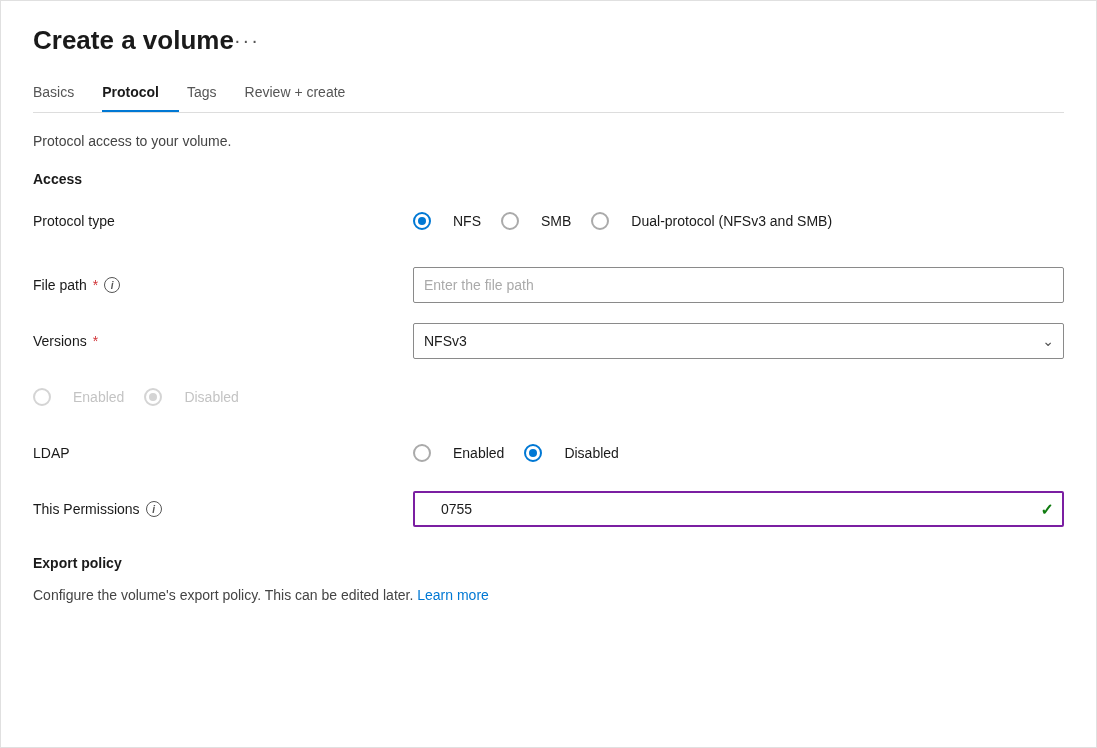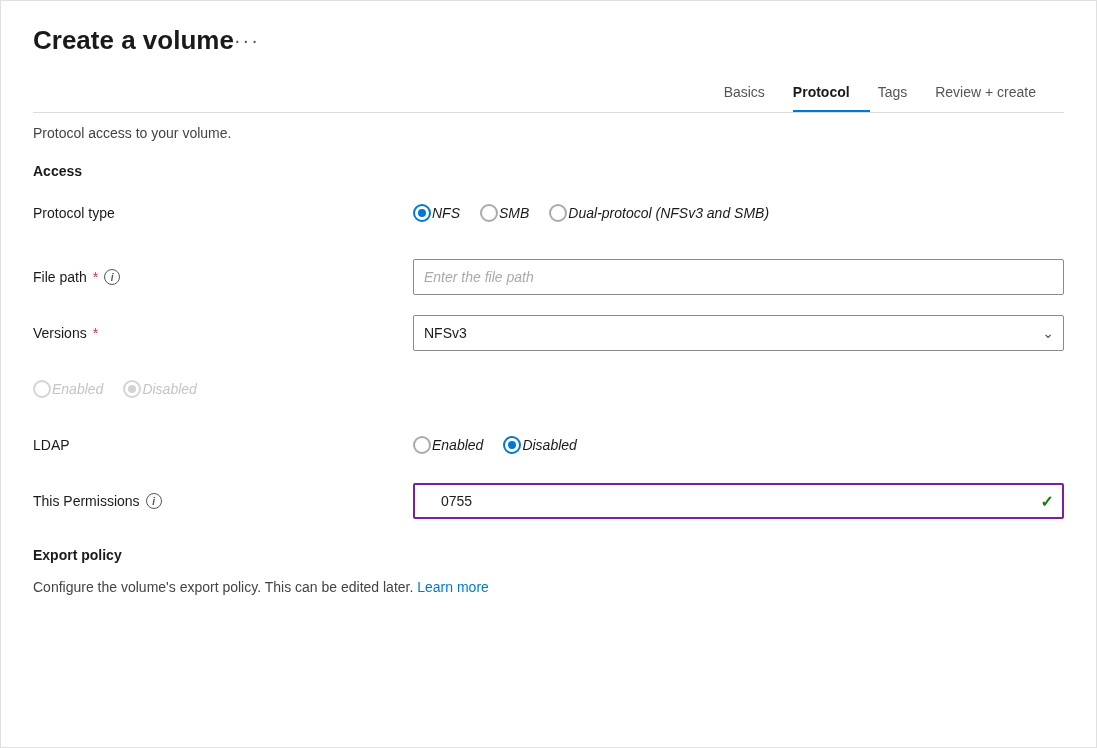--- a/index.html
+++ b/index.html
@@ -33,23 +33,22 @@
     .more-icon {
       font-size: 20px;
       color: #555;
       cursor: pointer;
       letter-spacing: 2px;
     }
     .tabs {
       display: flex;
       align-items: flex-end;
       border-bottom: 1px solid #ddd;
-      margin-bottom: 12px;
+      margin-bottom: 20px;
       gap: 0;
-      justify-content: flex-end;
     }
     .tab {
       padding: 8px 20px 10px 0;
       margin-right: 8px;
       font-size: 14px;
       color: #555;
       cursor: pointer;
       position: relative;
       border-bottom: 2px solid transparent;
       text-decoration: none;
@@ -114,21 +113,20 @@
     .text-input {
       width: 100%;
       height: 36px;
       border: 1px solid #8a8a8a;
       border-radius: 2px;
       padding: 0 10px;
       font-size: 14px;
       color: #1a1a1a;
       background: #fff;
       outline: none;
-      font-style: italic;
     }
     .text-input::placeholder {
       color: #aaa;
     }
     .select-wrapper {
       position: relative;
       width: 100%;
     }
     .select-input {
       width: 100%;
@@ -153,24 +151,23 @@
       color: #555;
     }
     .radio-group {
       display: flex;
       align-items: center;
       gap: 0;
     }
     .radio-option {
       display: flex;
       align-items: center;
-      gap: 1px;
+      gap: 22px;
       margin-right: 20px;
       cursor: pointer;
-      font-style: italic;
     }
     .radio-option.disabled-opt {
       opacity: 0.5;
       cursor: default;
     }
     .radio-label {
       font-size: 14px;
       color: #1a1a1a;
     }
     .radio-label.grayed {

